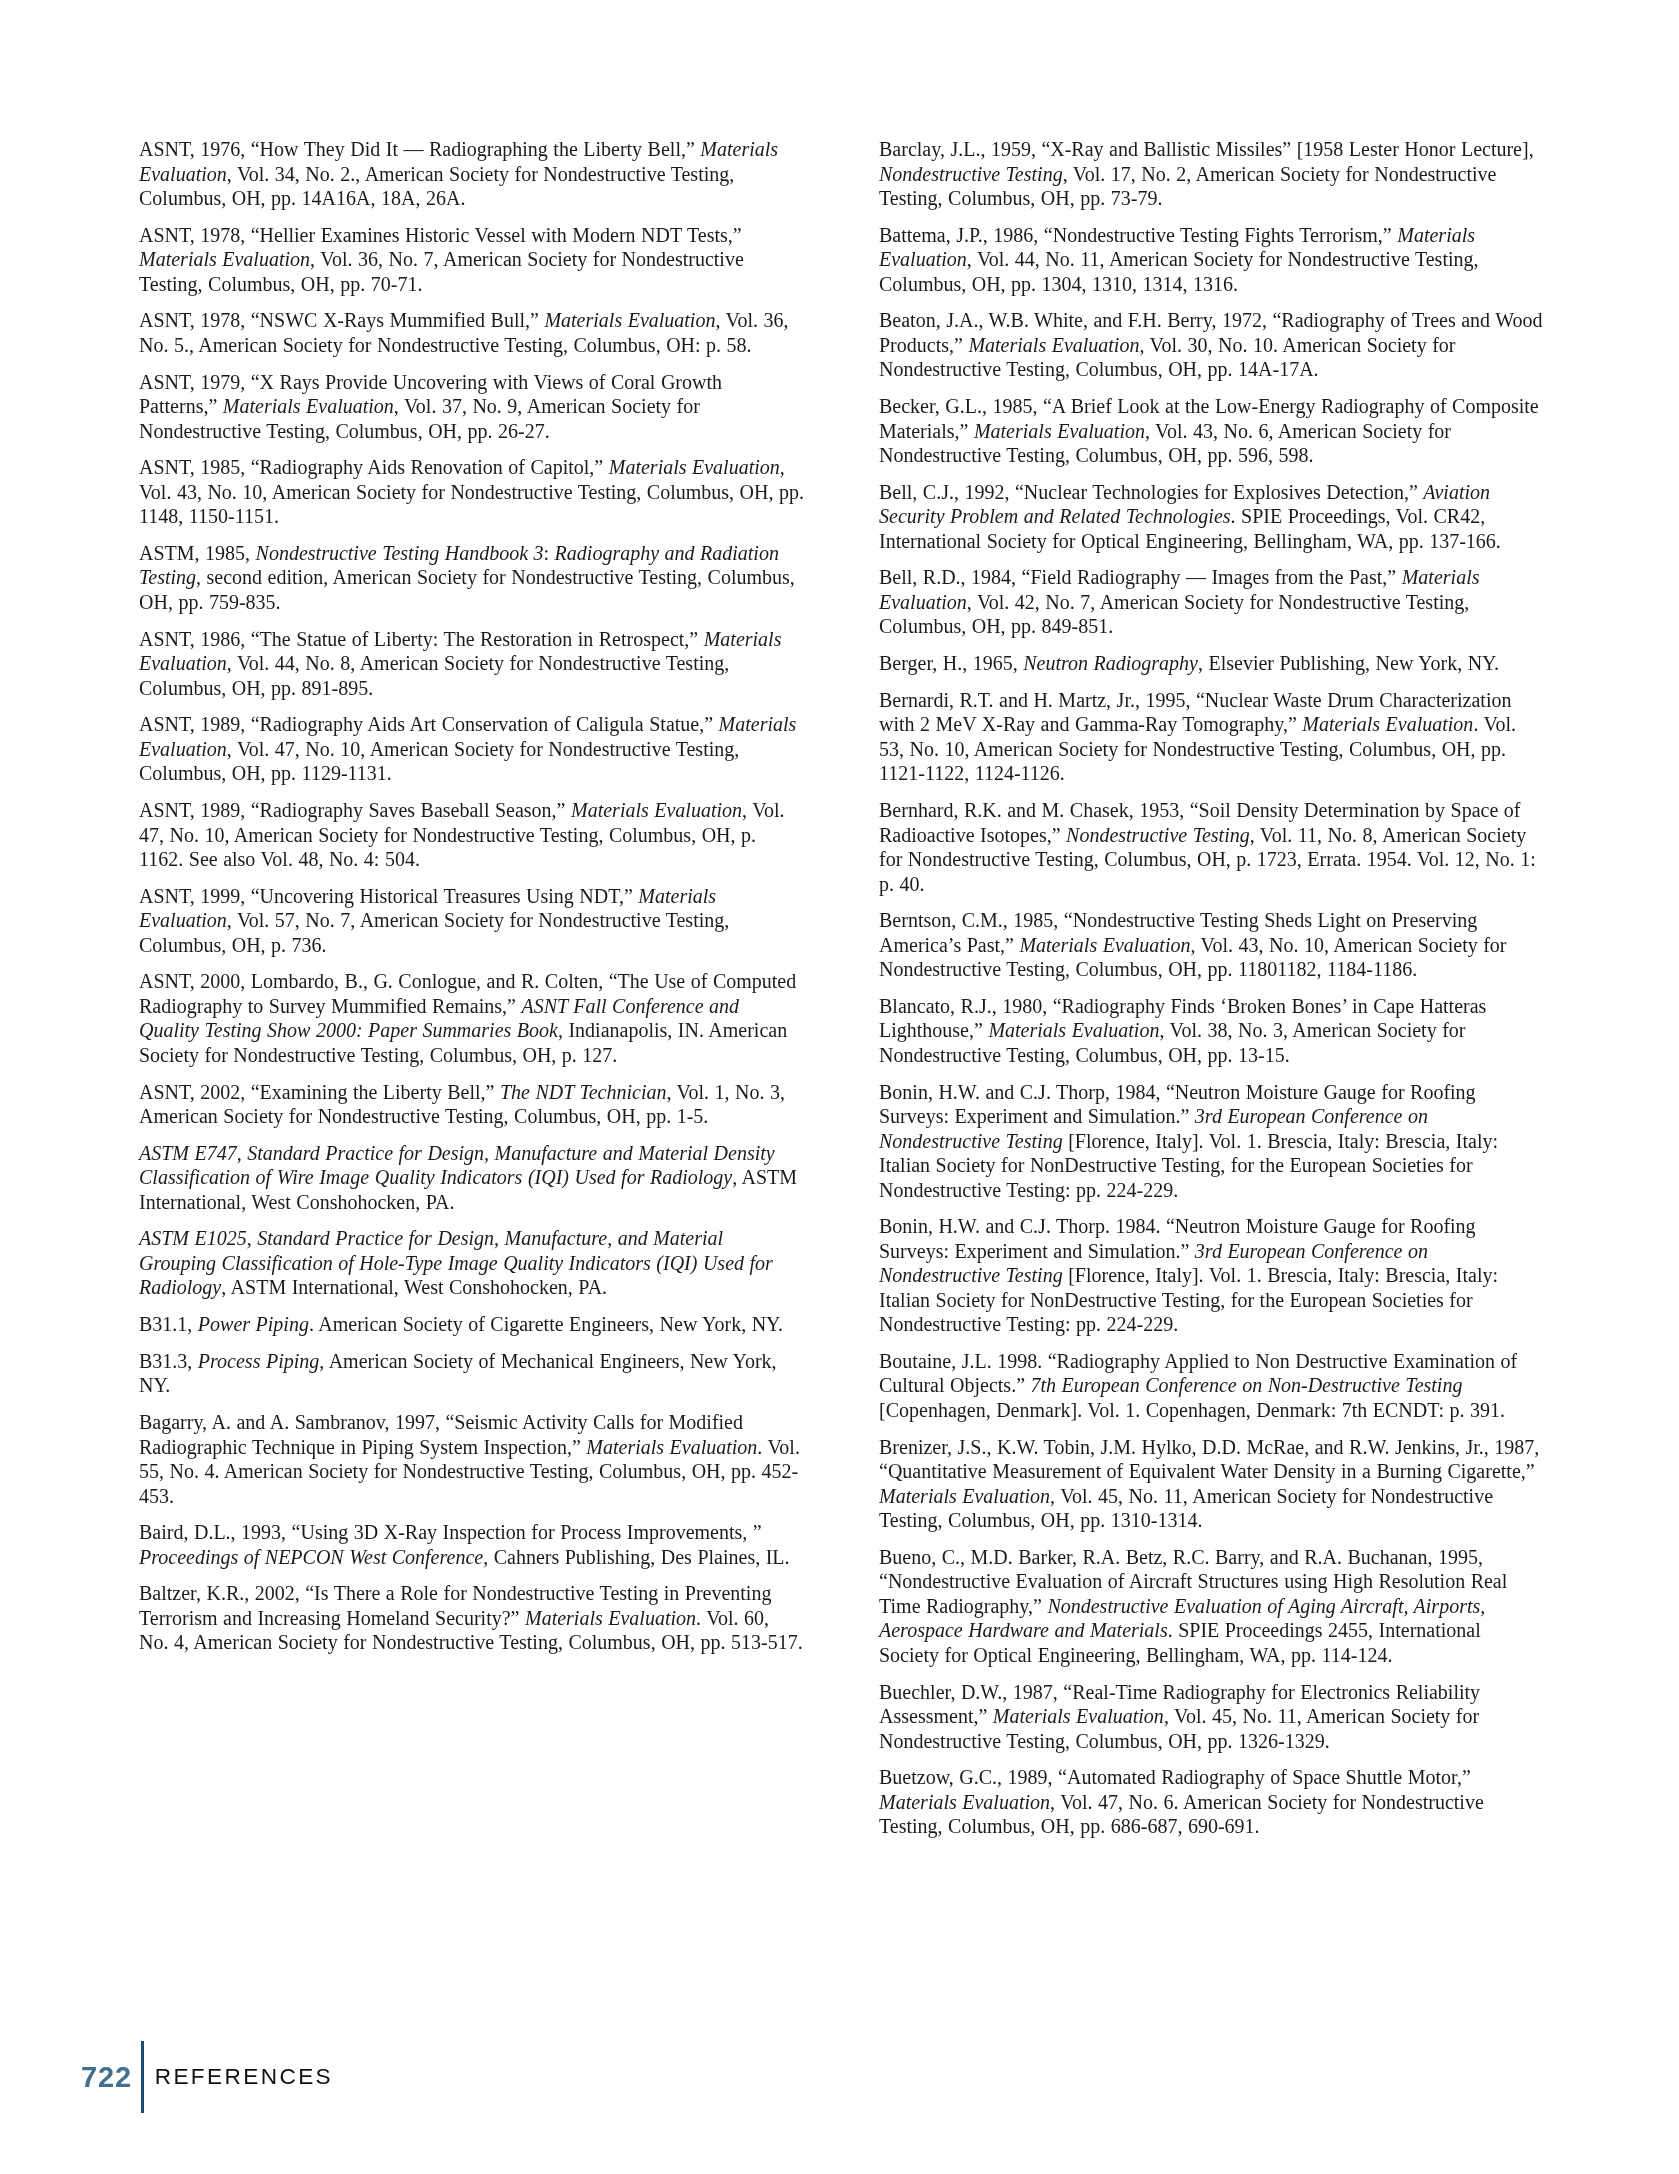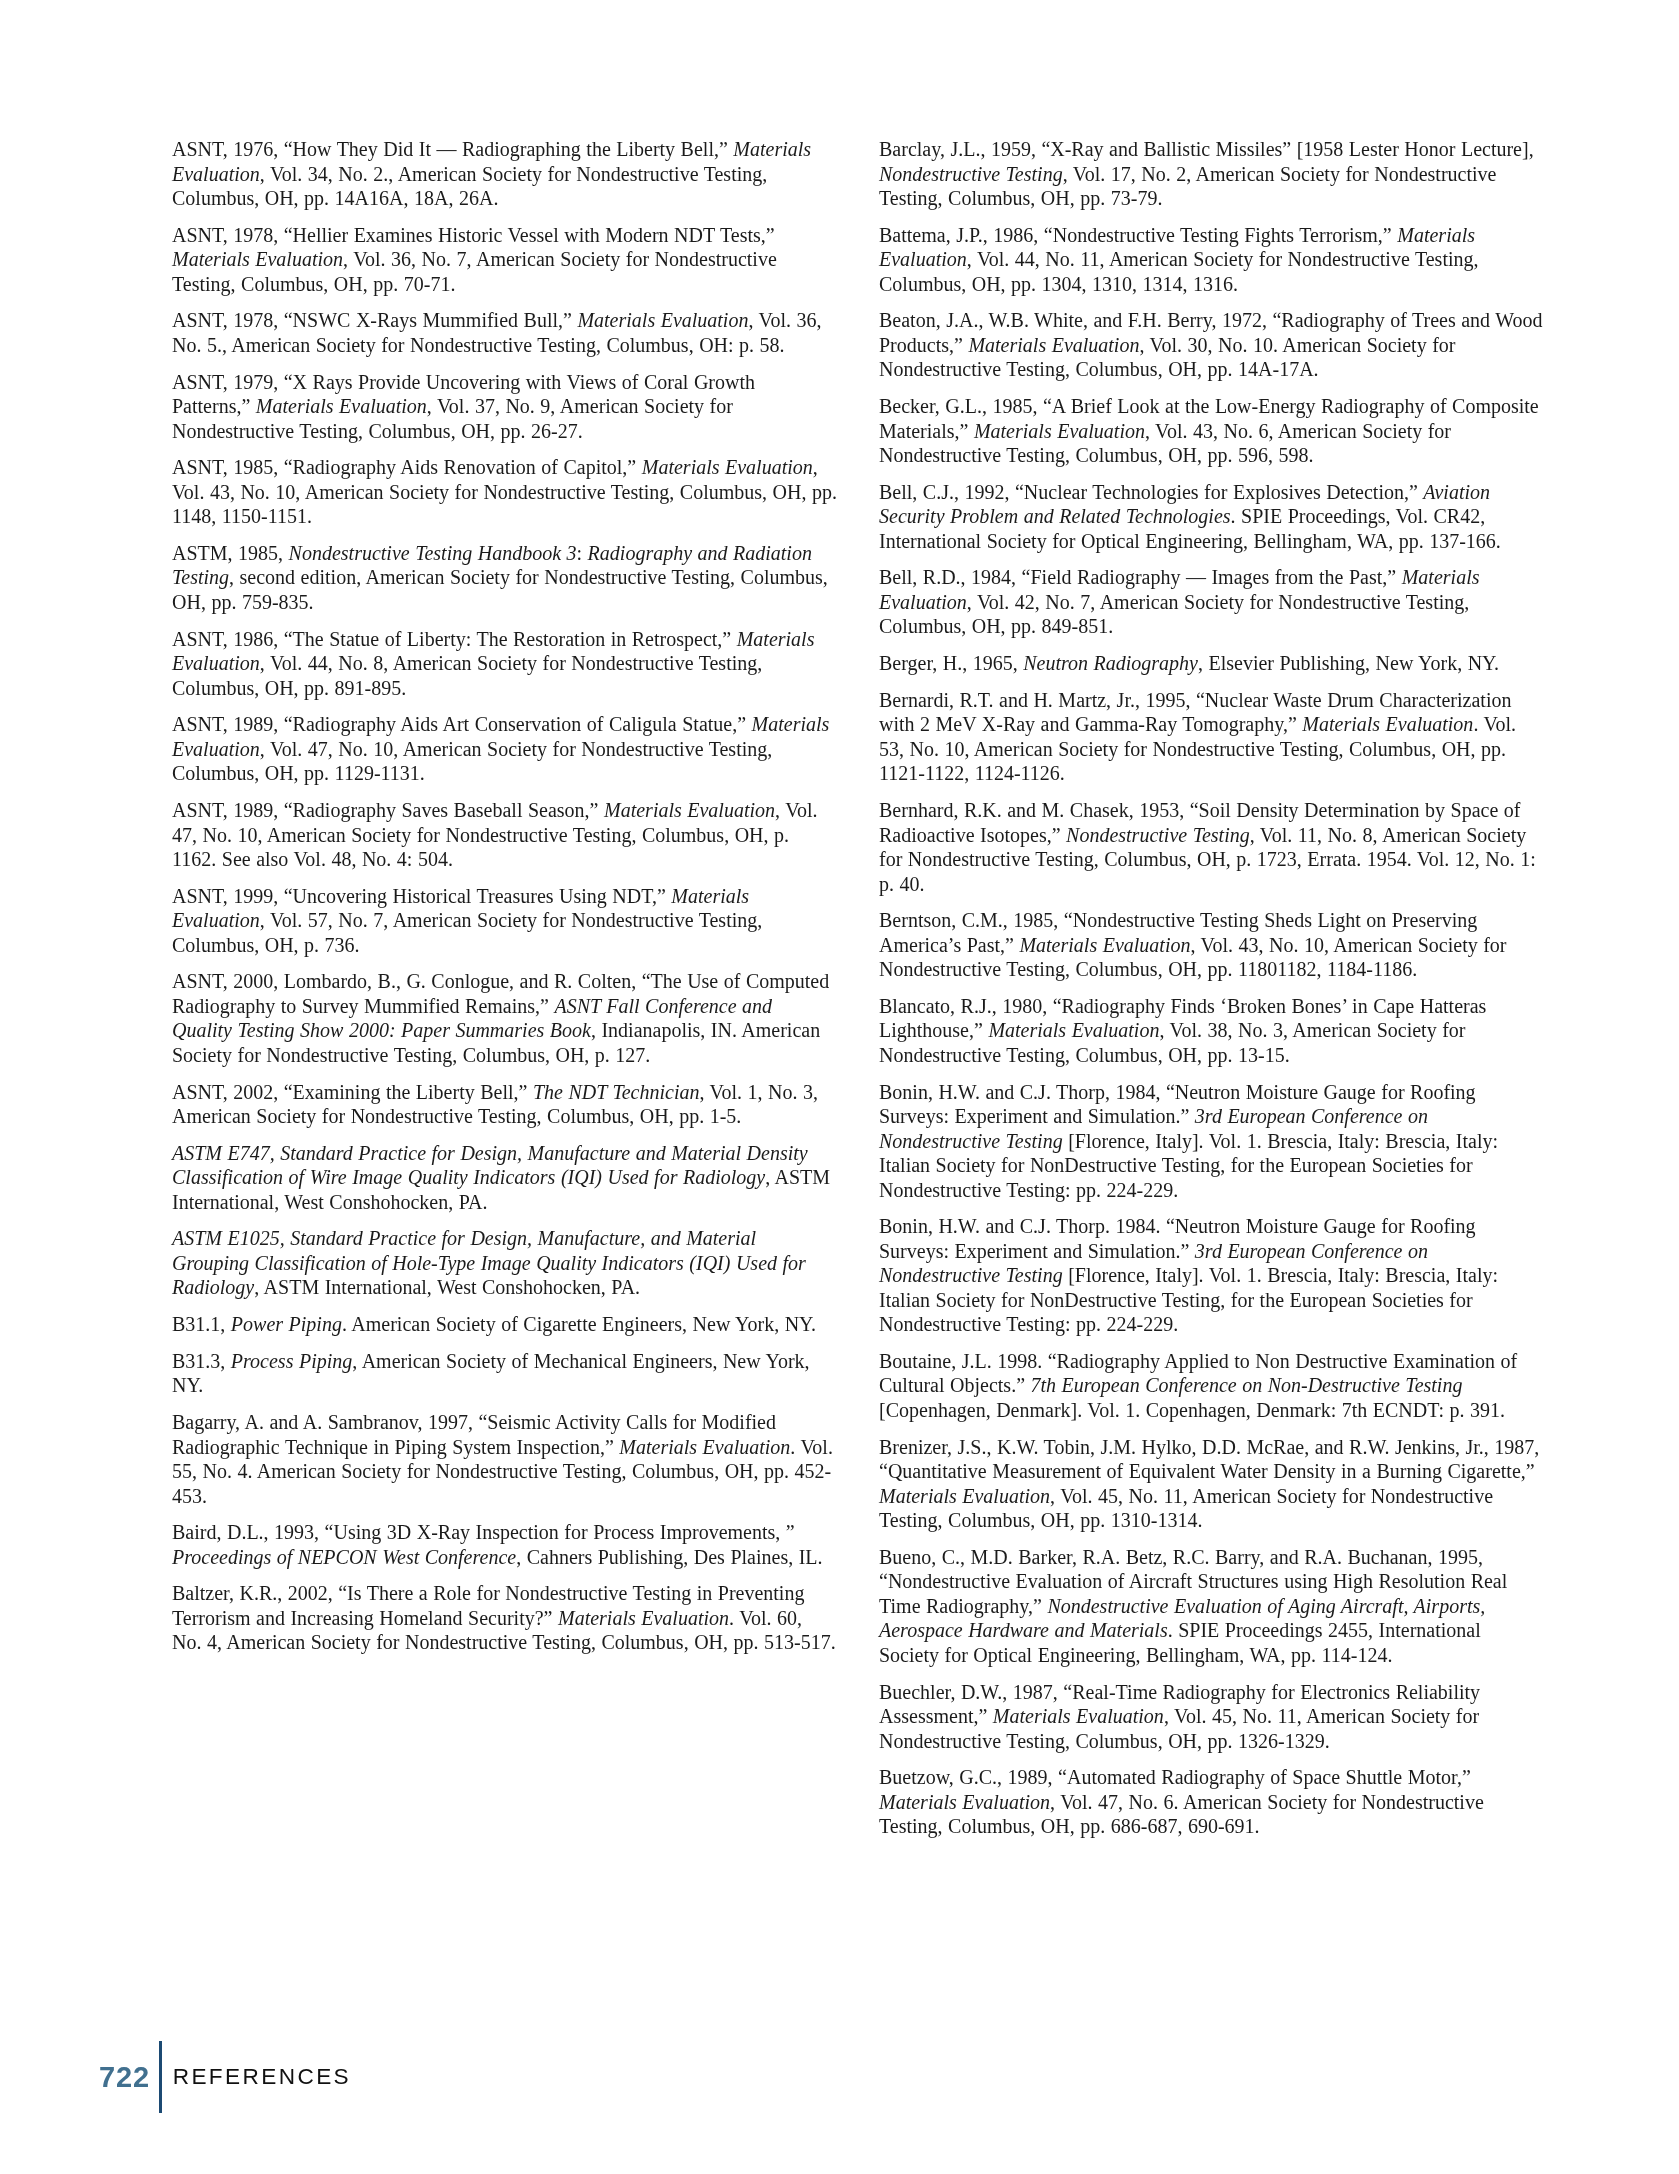--- a/index.html
+++ b/index.html
@@ -15,42 +15,40 @@
     overflow: hidden;
     font-family: "Liberation Serif", serif;
     color: #1b1b1b;
   }
   .columns {
     position: absolute;
     left: 139px;
     top: 137px;
     width: 1405px;
     display: flex;
-    gap: 42px;
-    justify-content: flex-end;
+    gap: 75px;
   }
   .col {
     width: 665px;
   }
   p.ref {
     margin: 0 0 12.2px 0;
     font-size: 20px;
     line-height: 24.5px;
     text-align: left;
     word-spacing: 0.5px;
   }
   p.ref em { font-style: italic; }
   .footer {
     position: absolute;
     left: 81px;
     top: 2041px;
     height: 72px;
     display: flex;
     align-items: center;
-    margin-left: 18px;
   }
   .page-num {
     font-family: "Liberation Sans", sans-serif;
     font-weight: 700;
     font-size: 29px;
     letter-spacing: 0.9px;
     color: #41708f;
   }
   .footer-rule {
     width: 2.8px;

